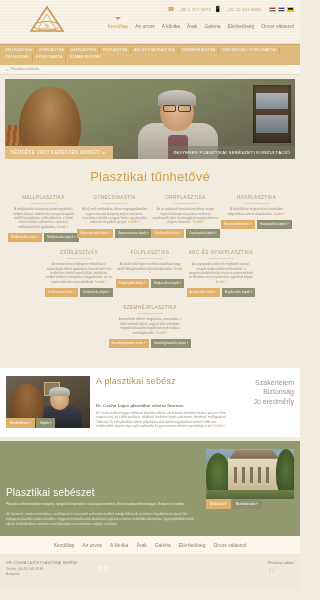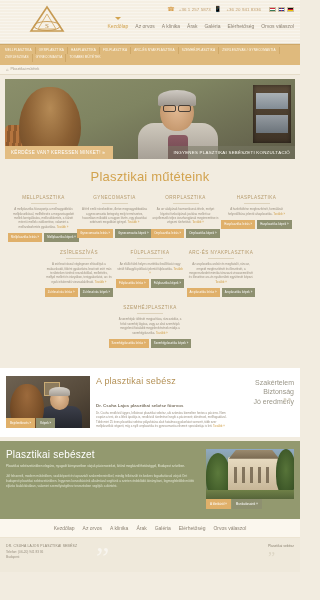--- a/index.html
+++ b/index.html
@@ -211,20 +211,21 @@
 
   
   .greenblock {
     background: #93996f; padding: 8px 6px 10px 6px;
     display: flex; gap: 6px; margin-top: 4px;
   }
   .gleft { flex: 1 1 auto; min-width: 0; }
   .gleft h2 {
     font-size: 10px; color: #ffffff; font-weight: 400; letter-spacing: .2px;
     margin-bottom: 4px;
+    margin-top: 38px;
   }
   .gleft .lead { font-size: 3.1px; color: #e4e7d4; line-height: 1.6; margin-bottom: 5px; }
   .gleft .body { font-size: 3.1px; color: #dfe3cf; line-height: 1.6; }
   .gright { flex: 0 0 88px; position: relative; }
   .gright .bimg {
     width: 88px; height: 50px; position: relative; overflow: hidden;
     background: linear-gradient(180deg,#8fa9c4 0%, #7d8f6a 55%, #5d6b46 100%);
   }
   .gright .villa {
     position:absolute; left:22px; top:8px; width:52px; height:34px;
@@ -342,21 +343,21 @@
     <div class="doctor-hair"></div>
     <div class="glasses"></div>
     <div class="chair"></div>
     <div class="woman"></div>
   </div>
   <div class="cta">KÉRDÉSE VAN? KERESSEN MINKET! »</div>
   <div class="tagline">INGYENES PLASZTIKAI SEBÉSZETI KONZULTÁCIÓ</div>
 </div>
 
 <section class="services">
-  <h2>Plasztikai műtéteink</h2>
+  <h2>Plasztikai tűnhetővé</h2>
   <div id="service-rows">
       <div class="srow">
         <div class="card">
           <h3>MELLPLASZTIKA</h3>
           <div class="rule"></div>
           <p><span>A mellplasztika főcsoportja a mellnagyobbítás mellplasztikával, mellfeltevés a megvastagodott mellek korrigálására, mellcsökkentés, a túlzott méretű mellek csökkentése, valamint a mellszoborlentés gyakorlása.</span><span class="more"> Tovább »</span></p>
           <div class="btns">
             <span class="btn gold">Mellplasztika leírás »</span>
             <span class="btn olive">Mellplasztika képek »</span>
           </div>

